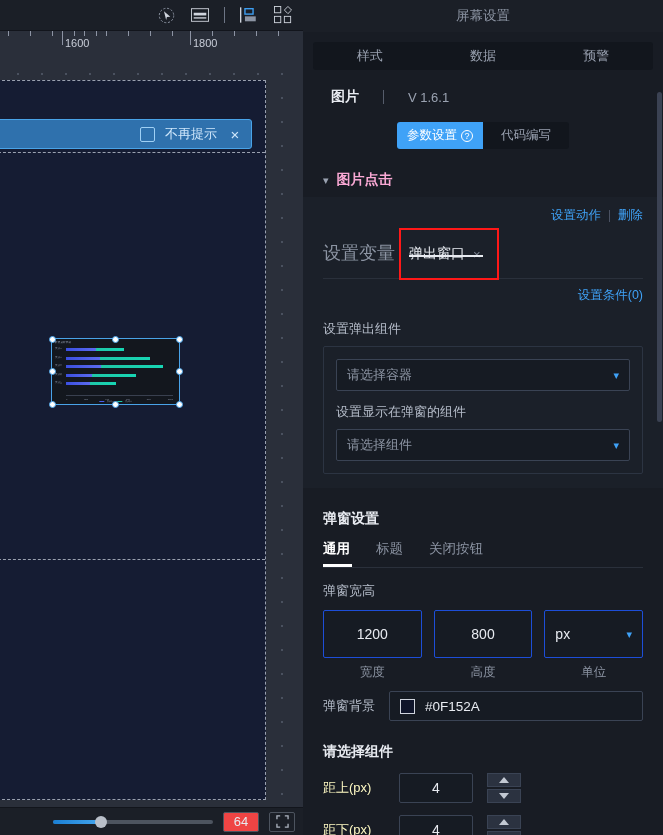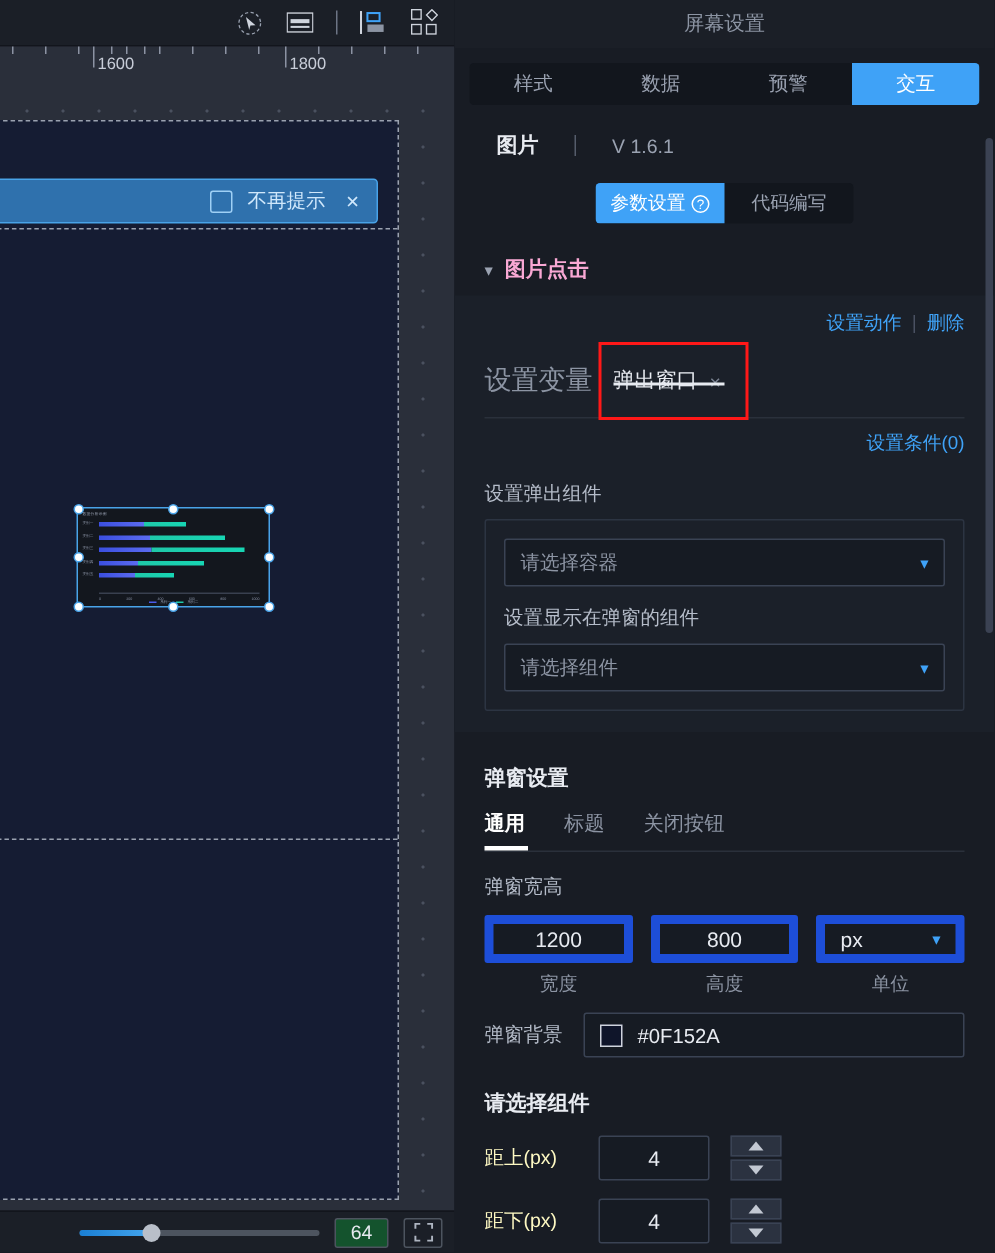--- a/index.html
+++ b/index.html
@@ -94,21 +94,21 @@
     display: flex; align-items: center; justify-content: flex-end;
     gap: 10px; padding-right: 8px;
   }
   .slider { position: relative; width: 160px; height: 4px; background: #4d5costume; }
   .slider { background: #4d545f; border-radius: 2px; }
   .slider .fill { position: absolute; left: 0; top: 0; height: 4px; width: 48px; background: linear-gradient(90deg,#1a7fd4,#45a6ee); border-radius: 2px; }
   .slider .knob { position: absolute; left: 42px; top: -4px; width: 12px; height: 12px; border-radius: 50%; background: #b9bfc9; }
   .zoomval {
     width: 36px; height: 20px; border: 1px solid #4d545f; border-radius: 2px;
     display: flex; align-items: center; justify-content: center;
-    font-size: 13px; color: #e6e9ef; background: #14532d;
+    font-size: 13px; color: #e6e9ef; background: #ef4444;
   }
   .fitbtn {
     width: 26px; height: 20px; border: 1px solid #4d545f; border-radius: 2px;
     display: flex; align-items: center; justify-content: center; background: #1b1f27;
   }
 
   
   .right { position: relative; width: 360px; height: 835px; background: #181c24; overflow: hidden; }
 
   .panel-head {
@@ -182,21 +182,21 @@
   .subtabs .t { font-size: 13.5px; color: #8c94a3; padding-bottom: 9px; cursor: pointer; }
   .subtabs .t.active { color: #fff; font-weight: bold; }
   .subtabs .uline { position: absolute; left: 0; bottom: 0; width: 29px; height: 3px; background: #fff; }
   .subtabs-hr { margin: 0 20px; height: 1px; background: #2a303b; }
 
   .fieldlbl { font-size: 13px; color: #b5bcc9; margin: 14px 0 0 20px; }
 
   .sizerow { display: flex; gap: 12px; margin: 10px 20px 0 20px; }
   .sizecell { flex: 1; }
   .sizecell .inp {
-    height: 32px; border: 6px solid #1d4ed8; border-radius: 2px; background: #161b23;
+    height: 48px; border: 1px solid #1d4ed8; border-radius: 2px; background: #161b23;
     display: flex; align-items: center; justify-content: center;
     font-size: 14px; color: #e8ebf1;
   }
   .sizecell .inp.unit { justify-content: space-between; padding: 0 10px; }
   .sizecell .cap { text-align: center; font-size: 12.5px; color: #8c94a3; margin-top: 6px; }
 
   .bgrow { display: flex; align-items: center; gap: 14px; margin: 10px 20px 0 20px; }
   .bgrow .bglbl { font-size: 13px; color: #b5bcc9; }
   .bgrow .bgfield {
     flex: 1; height: 30px; border: 1px solid #3a4354; border-radius: 2px; background: #161b23;
@@ -370,21 +370,20 @@
   <div class="right">
 
     <div class="panel-head">
       <div class="ph">屏幕设置</div>
     </div>
 
     <div class="seg">
       <div class="s">样式</div>
       <div class="s">数据</div>
       <div class="s">预警</div>
-      <div class="s active">交互</div>
     </div>
 
     <div class="compline">
       <span class="cname">图片</span>
       <span class="cbar"></span>
       <span class="cver">V 1.6.1</span>
     </div>
 
     <div class="modetabs">
       <div class="m active">

